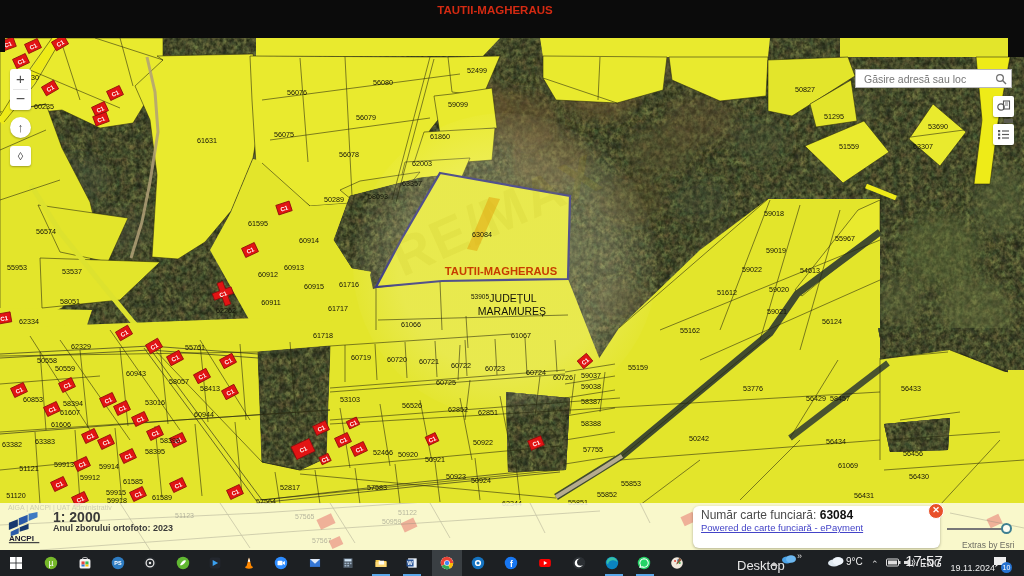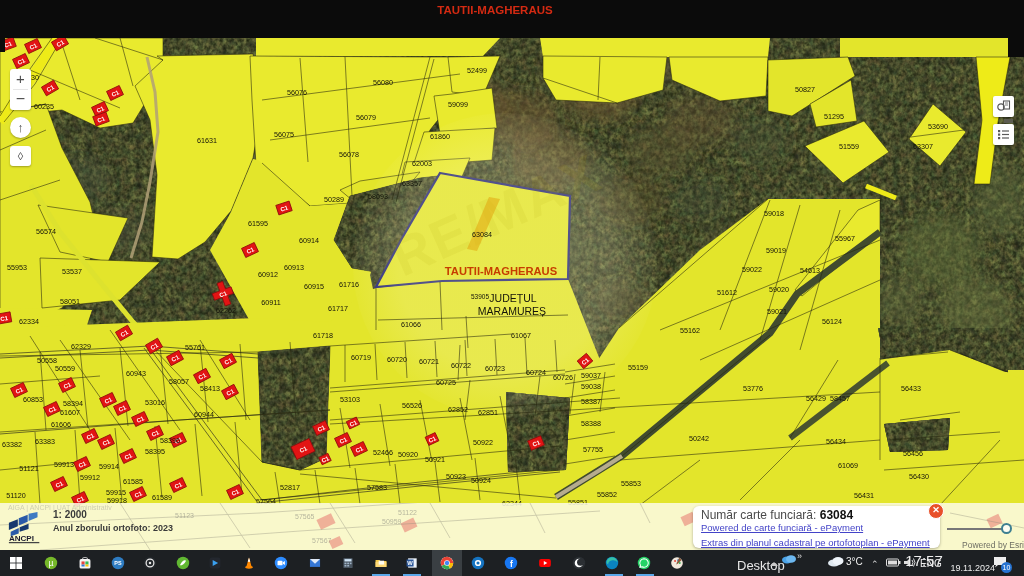--- a/index.html
+++ b/index.html
@@ -525,20 +525,27 @@
 <div style="position:absolute;left:1008px;top:0;width:16px;height:57px;background:#0b0b0b"></div>
 <div style="position:absolute;left:0;top:38px;width:5px;height:14px;background:#0b0b0b"></div>
 <div style="position:absolute;left:430px;top:4px;width:130px;height:16px;color:#d42a12;font-size:11.5px;font-weight:bold;text-align:center">TAUTII-MAGHERAUS</div>
 <div style="position:absolute;left:10px;top:69px;width:21px;height:41px;background:#fff;border-radius:3px;box-shadow:0 1px 2px rgba(0,0,0,0.3)">
       <div style="position:absolute;left:0;top:0;width:21px;height:20px;color:#4c4c4c;font-size:15px;text-align:center;line-height:20px">+</div>
       <div style="position:absolute;left:3px;top:20px;width:15px;height:1px;background:#e6e6e6"></div>
       <div style="position:absolute;left:0;top:21px;width:21px;height:20px;color:#4c4c4c;font-size:16px;text-align:center;line-height:18px">−</div>
     </div>
 <div style="position:absolute;left:10px;top:116.5px;width:21px;height:21px;background:#fff;border-radius:50%;box-shadow:0 1px 2px rgba(0,0,0,0.3);color:#4c4c4c;font-size:13px;text-align:center;line-height:21px">↑</div>
 <div style="position:absolute;left:10px;top:146px;width:21px;height:20px;background:#fff;border-radius:3px;box-shadow:0 1px 2px rgba(0,0,0,0.3);color:#4c4c4c;font-size:11px;text-align:center;line-height:20px">◊</div>
+<div style="position:absolute;left:855px;top:69px;width:157px;height:19px;background:#fff;border:1px solid #b7b7b7;box-sizing:border-box">
+      <div style="position:absolute;left:8px;top:3px;font-size:10.5px;color:#767676">Găsire adresă sau loc</div>
+      <svg style="position:absolute;right:4px;top:3px" width="12" height="12" viewBox="0 0 12 12">
+        <circle cx="5" cy="5" r="3.4" fill="none" stroke="#6e6e6e" stroke-width="1.2"></circle>
+        <line x1="7.6" y1="7.6" x2="11" y2="11" stroke="#6e6e6e" stroke-width="1.4"></line>
+      </svg>
+    </div>
 <div style="position:absolute;left:993px;top:96px;width:21px;height:21px;background:#fff;border-radius:2px;box-shadow:0 1px 2px rgba(0,0,0,0.35)"><svg width="21" height="21" viewBox="0 0 21 21">
         <circle cx="8" cy="11" r="3.2" fill="none" stroke="#595959" stroke-width="1.2"></circle>
         <rect x="10.5" y="5" width="6" height="8" fill="none" stroke="#595959" stroke-width="1.1"></rect>
         <line x1="12" y1="7" x2="15" y2="7" stroke="#595959" stroke-width="0.8"></line>
         <line x1="12" y1="9" x2="15" y2="9" stroke="#595959" stroke-width="0.8"></line>
       </svg></div>
 <div style="position:absolute;left:1004px;top:119px;width:9px;height:4px;background:#5c5c50"></div>
 <div style="position:absolute;left:993px;top:124px;width:21px;height:21px;background:#fff;border-radius:2px;box-shadow:0 1px 2px rgba(0,0,0,0.35)"><svg width="21" height="21" viewBox="0 0 21 21">
         <rect x="5" y="6" width="2.2" height="2.2" fill="#595959"></rect>
         <line x1="9" y1="7" x2="16" y2="7" stroke="#595959" stroke-width="1.2"></line>
@@ -579,30 +586,29 @@
       <g>
         <polygon points="2,12 12,8 12,16 2,20" fill="#16386e"></polygon>
         <polygon points="13,7 23,3 23,11 13,15" fill="#2a5aa8"></polygon>
         <polygon points="24,2 34,0 34,6 24,10" fill="#3f7ac2"></polygon>
         <polygon points="4,22 13,18 13,24 4,27" fill="#2a5aa8"></polygon>
         <polygon points="14,17 24,13 24,19 14,22" fill="#16386e"></polygon>
         <text x="2" y="32" font-size="9" font-weight="bold" fill="#1a1a2e" font-family="Liberation Serif, serif">ANCPI</text>
         <rect x="2" y="33.5" width="34" height="1.4" fill="#444"></rect>
       </g>
     </svg>
-<div style="position:absolute;left:53px;top:509px;font-size:10px;font-weight:bold;color:#3a3a3a">1: 2000</div>
+<div style="position:absolute;left:53px;top:509px;font-size:14px;font-weight:bold;color:#3a3a3a">1: 2000</div>
 <div style="position:absolute;left:53px;top:523px;font-size:9px;font-weight:bold;color:#3a3a3a">Anul zborului ortofoto: 2023</div>
 <div style="position:absolute;left:693px;top:506px;width:247px;height:42px;background:#fff;border-radius:6px;box-shadow:0 1px 3px rgba(0,0,0,0.3)"></div>
 <div style="position:absolute;left:701px;top:508px;font-size:12px;color:#4a4a4a">Număr carte funciară: <b style="color:#111">63084</b></div>
 <div style="position:absolute;left:701px;top:522px;font-size:9.5px;color:#4343c8;text-decoration:underline">Powered de carte funciară - ePayment</div>
-<div style="position:absolute;left:701px;top:537px;font-size:9.5px;color:#4343c8;text-decoration:underline">Extras din planul cadastral pe ortofotoplan - ePayment</div>
 <div style="position:absolute;left:928px;top:503px;width:16px;height:16px;background:#e8502a;border:1.5px solid #fff;border-radius:50%;box-sizing:border-box;color:#fff;font-size:9px;font-weight:bold;text-align:center;line-height:13px">✕</div>
 <div style="position:absolute;left:947px;top:528px;width:55px;height:1.5px;background:#777"></div>
 <div style="position:absolute;left:1001px;top:523px;width:11px;height:11px;background:#fdfdf2;border:2px solid #3e7f91;border-radius:50%;box-sizing:border-box"></div>
-<div style="position:absolute;left:962px;top:540px;font-size:8.5px;color:#6e6e64">Powered by Esri</div>
+<div style="position:absolute;left:962px;top:540px;font-size:8.5px;color:#6e6e64">Extras by Esri</div>
 <div style="position:absolute;left:0;top:550px;width:1024px;height:26px;background:#1d2023"></div>
 <div style="position:absolute;left:432px;top:550px;width:30px;height:26px;background:#3a3f43"></div>
 <svg style="position:absolute;left:10px;top:557px" width="12" height="12" viewBox="0 0 15 15">
       <rect x="0" y="0" width="7" height="7" fill="#fff"></rect>
       <rect x="8" y="0" width="7" height="7" fill="#fff"></rect>
       <rect x="0" y="8" width="7" height="7" fill="#fff"></rect>
       <rect x="8" y="8" width="7" height="7" fill="#fff"></rect>
     </svg>
 <svg style="position:absolute;left:44px;top:556px" width="14" height="14" viewBox="0 0 18 18">
       <circle cx="9" cy="9" r="8" fill="#76b82a"></circle>
@@ -717,21 +723,21 @@
 <div style="position:absolute;left:770px;top:562px;width:0;height:0;border-left:4px solid transparent;border-right:4px solid transparent;border-bottom:4px solid #c9c9c9"></div>
 <svg style="position:absolute;left:781px;top:553px" width="16" height="12" viewBox="0 0 16 12">
       <ellipse cx="6" cy="7" rx="5" ry="3.4" fill="#4aa3e8"></ellipse>
       <ellipse cx="10" cy="6" rx="5" ry="3.8" fill="#6db8f0"></ellipse>
     </svg>
 <div style="position:absolute;left:797px;top:551px;font-size:9px;color:#ddd">»</div>
 <svg style="position:absolute;left:827px;top:555px" width="17" height="12" viewBox="0 0 17 12">
       <ellipse cx="7" cy="8" rx="6" ry="3.6" fill="#dfe8f0"></ellipse>
       <ellipse cx="11" cy="6" rx="5.5" ry="4" fill="#eef4fa"></ellipse>
     </svg>
-<div style="position:absolute;left:846px;top:556px;font-size:10px;color:#f0f0f0">3°C</div>
+<div style="position:absolute;left:846px;top:556px;font-size:10px;color:#f0f0f0">9°C</div>
 <div style="position:absolute;left:871px;top:559px;font-size:9px;color:#ddd">⌃</div>
 <svg style="position:absolute;left:886px;top:558px" width="15" height="9" viewBox="0 0 15 9">
       <rect x="0.5" y="1" width="12" height="7" rx="1" fill="none" stroke="#ddd" stroke-width="1"></rect>
       <rect x="13" y="3" width="1.5" height="3" fill="#ddd"></rect>
       <rect x="2" y="2.5" width="9" height="4" fill="#ddd"></rect>
     </svg>
 <svg style="position:absolute;left:903px;top:557px" width="13" height="11" viewBox="0 0 13 11">
       <polygon points="1,4 4,4 7,1 7,10 4,7 1,7" fill="#ddd"></polygon>
       <path d="M9 3 Q11 5.5 9 8" fill="none" stroke="#ddd" stroke-width="1"></path>
       <path d="M10.5 1.5 Q13.5 5.5 10.5 9.5" fill="none" stroke="#ddd" stroke-width="1"></path>

